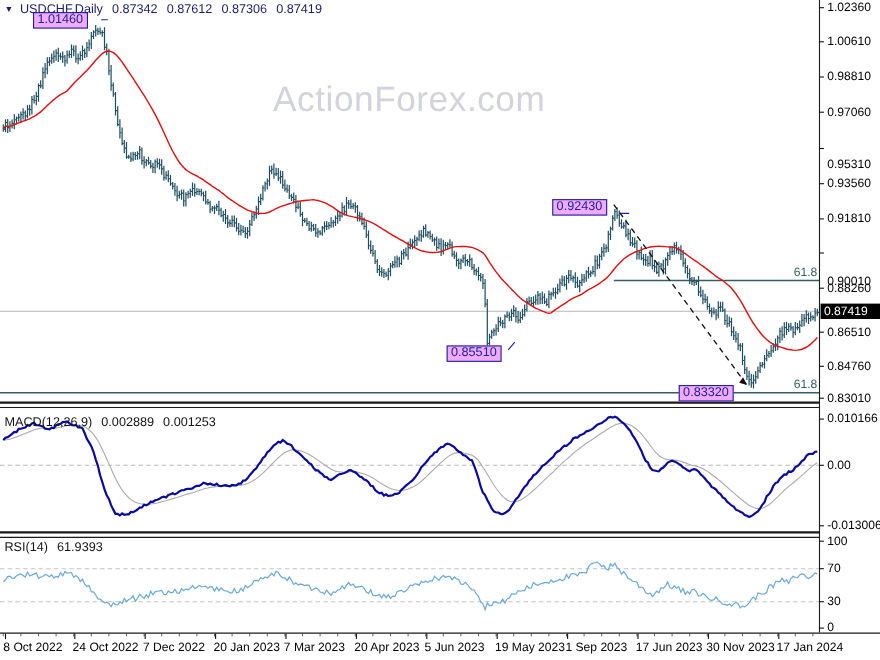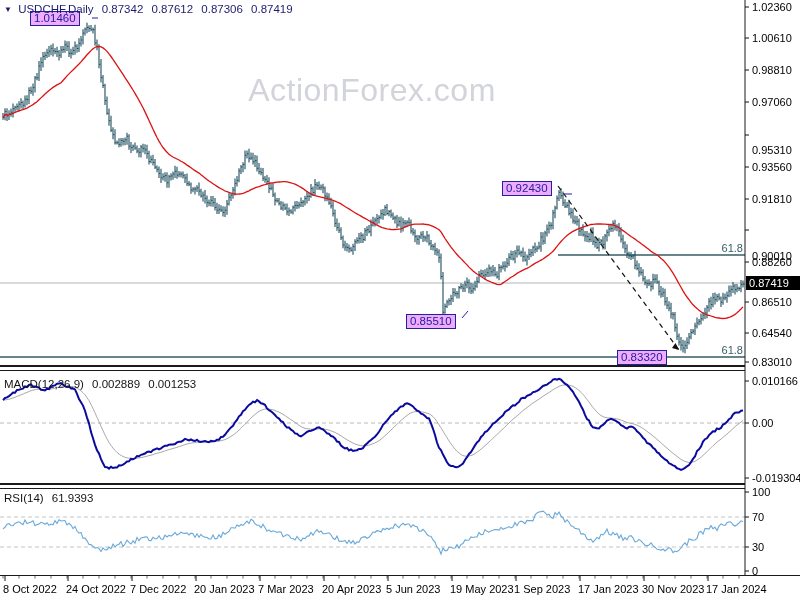--- a/index.html
+++ b/index.html
@@ -135,39 +135,39 @@
       <div class="lbl" style="left: 752px; top: 1px; text-align: center;">1.02360</div>
       <div class="lbl" style="left: 752px; top: 32px;">1.00610</div>
       <div class="lbl" style="left: 752px; top: 64px;">0.98810</div>
       <div class="lbl" style="left: 752px; top: 96px;">0.97060</div>
       <div class="lbl" style="left: 752px; top: 114px; margin-top: 30px;">0.95310</div>
       <div class="lbl" style="left: 752px; top: 161px;">0.93560</div>
       <div class="lbl" style="left: 752px; top: 193px;">0.91810</div>
       <div class="lbl" style="left: 752px; top: 224px; margin-top: 26px;">0.90010</div>
       <div class="lbl" style="left: 752px; top: 256px;">0.88260</div>
       <div class="lbl" style="left: 752px; top: 296px;">0.86510</div>
-      <div class="lbl" style="left: 752px; top: 327px;">0.64540</div>
+      <div class="lbl" style="left: 752px; top: 327px;">0.84760</div>
       <div class="lbl" style="left: 752px; top: 356px;">0.83010</div>
       <div class="lbl" style="left: 752px; top: 375px;">0.010166</div>
       <div class="lbl" style="left: 752px; top: 417px;">0.00</div>
-      <div class="lbl" style="left: 752px; top: 472px;">-0.019304</div>
+      <div class="lbl" style="left: 752px; top: 472px;">-0.013006</div>
       <div class="lbl" style="left: 752px; top: 486px;">100</div>
       <div class="lbl" style="left: 752px; top: 511px;">70</div>
       <div class="lbl" style="left: 752px; top: 541px;">30</div>
       <div class="lbl" style="left: 752px; top: 565px;">0</div>
       <div class="lbl" style="left: 3px; top: 583px;">8 Oct 2022</div>
       <div class="lbl" style="left: 66px; top: 583px;">24 Oct 2022</div>
       <div class="lbl" style="left: 130px; top: 583px;">7 Dec 2022</div>
       <div class="lbl" style="left: 194px; top: 583px;">20 Jan 2023</div>
       <div class="lbl" style="left: 258px; top: 583px;">7 Mar 2023</div>
       <div class="lbl" style="left: 322px; top: 583px;">20 Apr 2023</div>
       <div class="lbl" style="left: 386px; top: 583px;">5 Jun 2023</div>
       <div class="lbl" style="left: 450px; top: 583px;">19 May 2023</div>
       <div class="lbl" style="left: 514px; top: 583px;">1 Sep 2023</div>
-      <div class="lbl" style="left: 578px; top: 583px;">17 Jan 2023</div>
+      <div class="lbl" style="left: 578px; top: 583px;">17 Jun 2023</div>
       <div class="lbl" style="left: 642px; top: 583px;">30 Nov 2023</div>
       <div class="lbl" style="left: 706px; top: 583px;">17 Jan 2024</div>
       <div class="fib" style="left: 703px; top: 242px;">61.8</div>
       <div class="fib" style="left: 703px; top: 344px;">61.8</div>
       <div class="pricebox" style="left: 30px; top: 11px;">1.01460</div>
       <div class="pricebox" style="left: 502px; top: 181px;">0.92430</div>
       <div class="pricebox" style="left: 406px; top: 314px;">0.85510</div>
       <div class="pricebox" style="left: 617px; top: 350px;">0.83320</div>
     </div>
 

